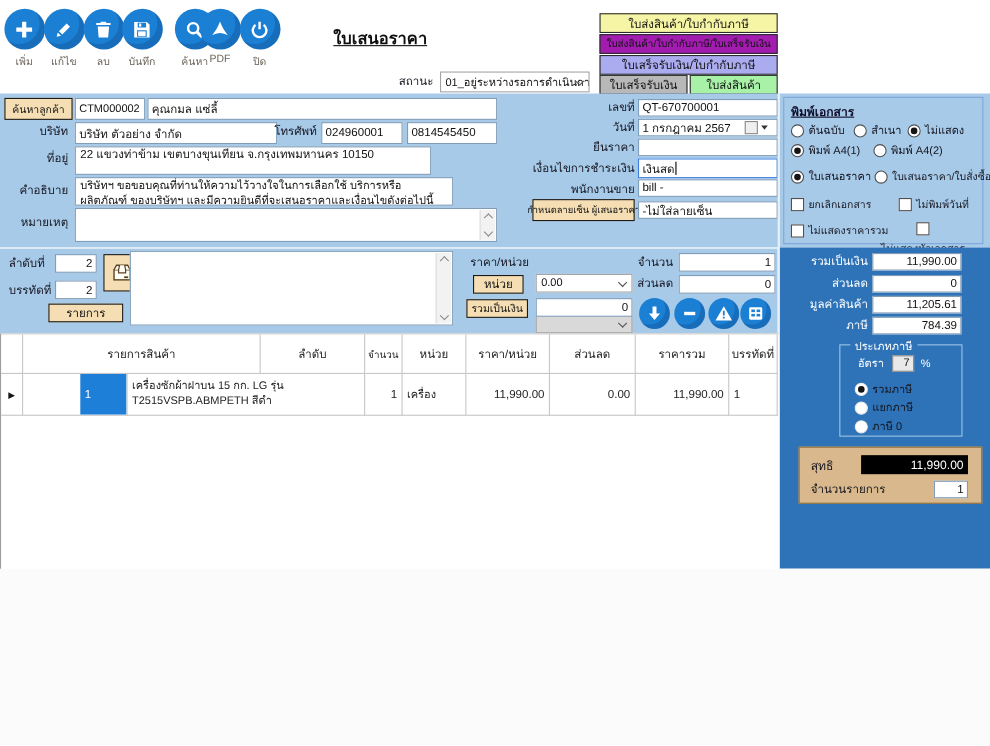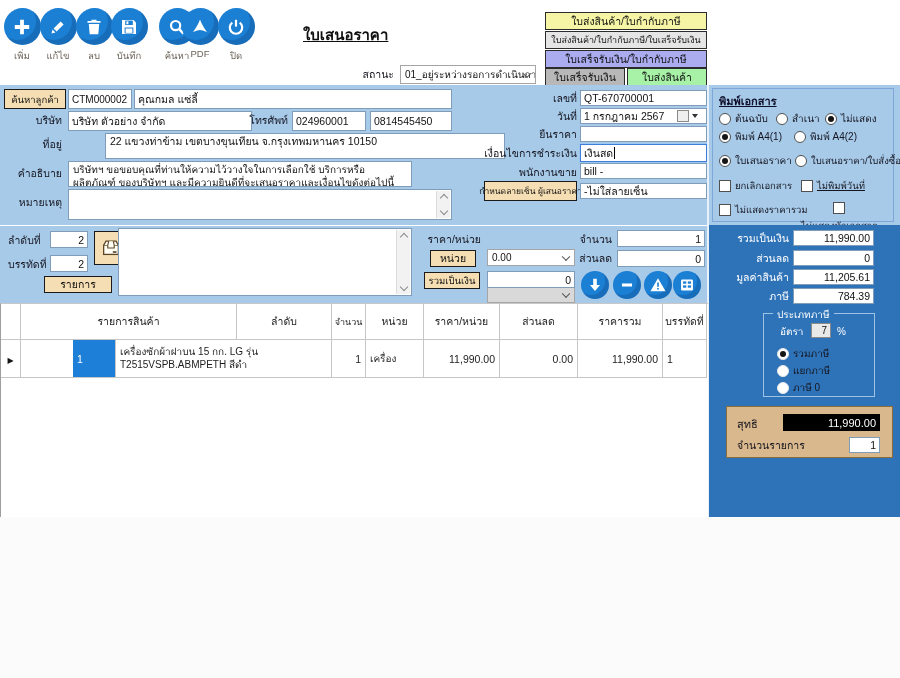--- a/index.html
+++ b/index.html
@@ -136,39 +136,39 @@
   <div class="abs" style="left:303px;top:23px;font-size:15px;font-weight:bold;text-decoration:underline;color:#0f0f0f;">ใบเสนอราคา</div>
 
 
   <div class="abs lbl lblr" style="left:348px;top:69px;width:46px;">สถานะ</div>
   <div class="abs select" style="left:400px;top:65px;width:136px;height:19px;">
     <span>01_อยู่ระหว่างรอการดำเนินการ</span>
     <span class="chev"></span>
   </div>
 
   <div class="abs docbtn" style="left:545px;top:12px;width:162px;height:18px;background:#f6f5a5;">ใบส่งสินค้า/ใบกำกับภาษี</div>
-  <div class="abs docbtn" style="left:545px;top:31px;width:162px;height:18px;background:#e5e5e5;font-size:9px;">ใบส่งสินค้า/ใบกำกับภาษี/ใบเสร็จรับเงิน</div>
+  <div class="abs docbtn" style="left:545px;top:31px;width:162px;height:18px;background:#a21caf;font-size:9px;">ใบส่งสินค้า/ใบกำกับภาษี/ใบเสร็จรับเงิน</div>
   <div class="abs docbtn" style="left:545px;top:50px;width:162px;height:18px;background:#ababf0;">ใบเสร็จรับเงิน/ใบกำกับภาษี</div>
   <div class="abs docbtn" style="left:545px;top:68px;width:80px;height:18px;background:#b8b8b8;">ใบเสร็จรับเงิน</div>
   <div class="abs docbtn" style="left:627px;top:68px;width:80px;height:18px;background:#a8f2a8;">ใบส่งสินค้า</div>
 
   <div class="abs band" style="left:0;top:85px;width:900px;height:140px;"></div>
 
   <div class="abs tanbtn" style="left:4px;top:89px;width:62px;height:20px;font-size:9.5px;">ค้นหาลูกค้า</div>
   <div class="abs inp" style="left:68px;top:89px;width:64px;height:20px;font-size:10px;">CTM000002</div>
   <div class="abs inp" style="left:134px;top:89px;width:318px;height:20px;">คุณกมล  แซ่ลี้</div>
 
   <div class="abs lbl lblr" style="left:0;top:115px;width:62px;">บริษัท</div>
   <div class="abs inp" style="left:68px;top:111px;width:184px;height:20px;">บริษัท ตัวอย่าง จำกัด</div>
   <div class="abs lbl lblr" style="left:248px;top:115px;width:40px;">โทรศัพท์</div>
   <div class="abs inp" style="left:292px;top:111px;width:74px;height:20px;">024960001</div>
   <div class="abs inp" style="left:370px;top:111px;width:82px;height:20px;">0814545450</div>
 
   <div class="abs lbl lblr" style="left:0;top:139px;width:62px;">ที่อยู่</div>
-  <div class="abs txtarea" style="left:68px;top:133px;width:400px;height:26px;font-size:10.5px;margin-left:37px;">22  แขวงท่าข้าม  เขตบางขุนเทียน  จ.กรุงเทพมหานคร  10150</div>
+  <div class="abs txtarea" style="left:68px;top:133px;width:324px;height:26px;font-size:10.5px;">22  แขวงท่าข้าม  เขตบางขุนเทียน  จ.กรุงเทพมหานคร  10150</div>
 
   <div class="abs lbl lblr" style="left:0;top:168px;width:62px;">คำอธิบาย</div>
   <div class="abs txtarea" style="left:68px;top:161px;width:344px;height:26px;font-size:10px;">บริษัทฯ ขอขอบคุณที่ท่านให้ความไว้วางใจในการเลือกใช้ บริการหรือผลิตภัณฑ์ ของบริษัทฯ และมีความยินดีที่จะเสนอราคาและเงื่อนไขดังต่อไปนี้</div>
 
   <div class="abs lbl lblr" style="left:0;top:197px;width:62px;">หมายเหตุ</div>
   <div class="abs txtarea" style="left:68px;top:189px;width:384px;height:31px;">
     <span></span>
     <div class="sbar">
       <span class="sarr up"></span>
       <span class="sarr dn"></span>
@@ -231,21 +231,21 @@
     </div>
     <div class="abs radio" style="left:82px;top:64px;font-size:9.5px;">
       <span class="rdot"></span>
       <span>ใบเสนอราคา/ใบสั่งซื้อ</span>
     </div>
 
     <div class="abs check" style="left:6px;top:89px;">
       <span class="cbox"></span>
       <span>ยกเลิกเอกสาร</span>
     </div>
-    <div class="abs check" style="left:88px;top:89px;text-decoration:underline;">
+    <div class="abs check" style="left:104px;top:89px;">
       <span class="cbox"></span>
       <span>ไม่พิมพ์วันที่</span>
     </div>
     <div class="abs check" style="left:6px;top:113px;">
       <span class="cbox"></span>
       <span>ไม่แสดงราคารวม</span>
     </div>
     <div class="abs check" style="left:88px;top:113px;flex-direction:column;">
       <span class="cbox"></span>
       <span>ไม่แสดงหัวเอกสาร</span>

